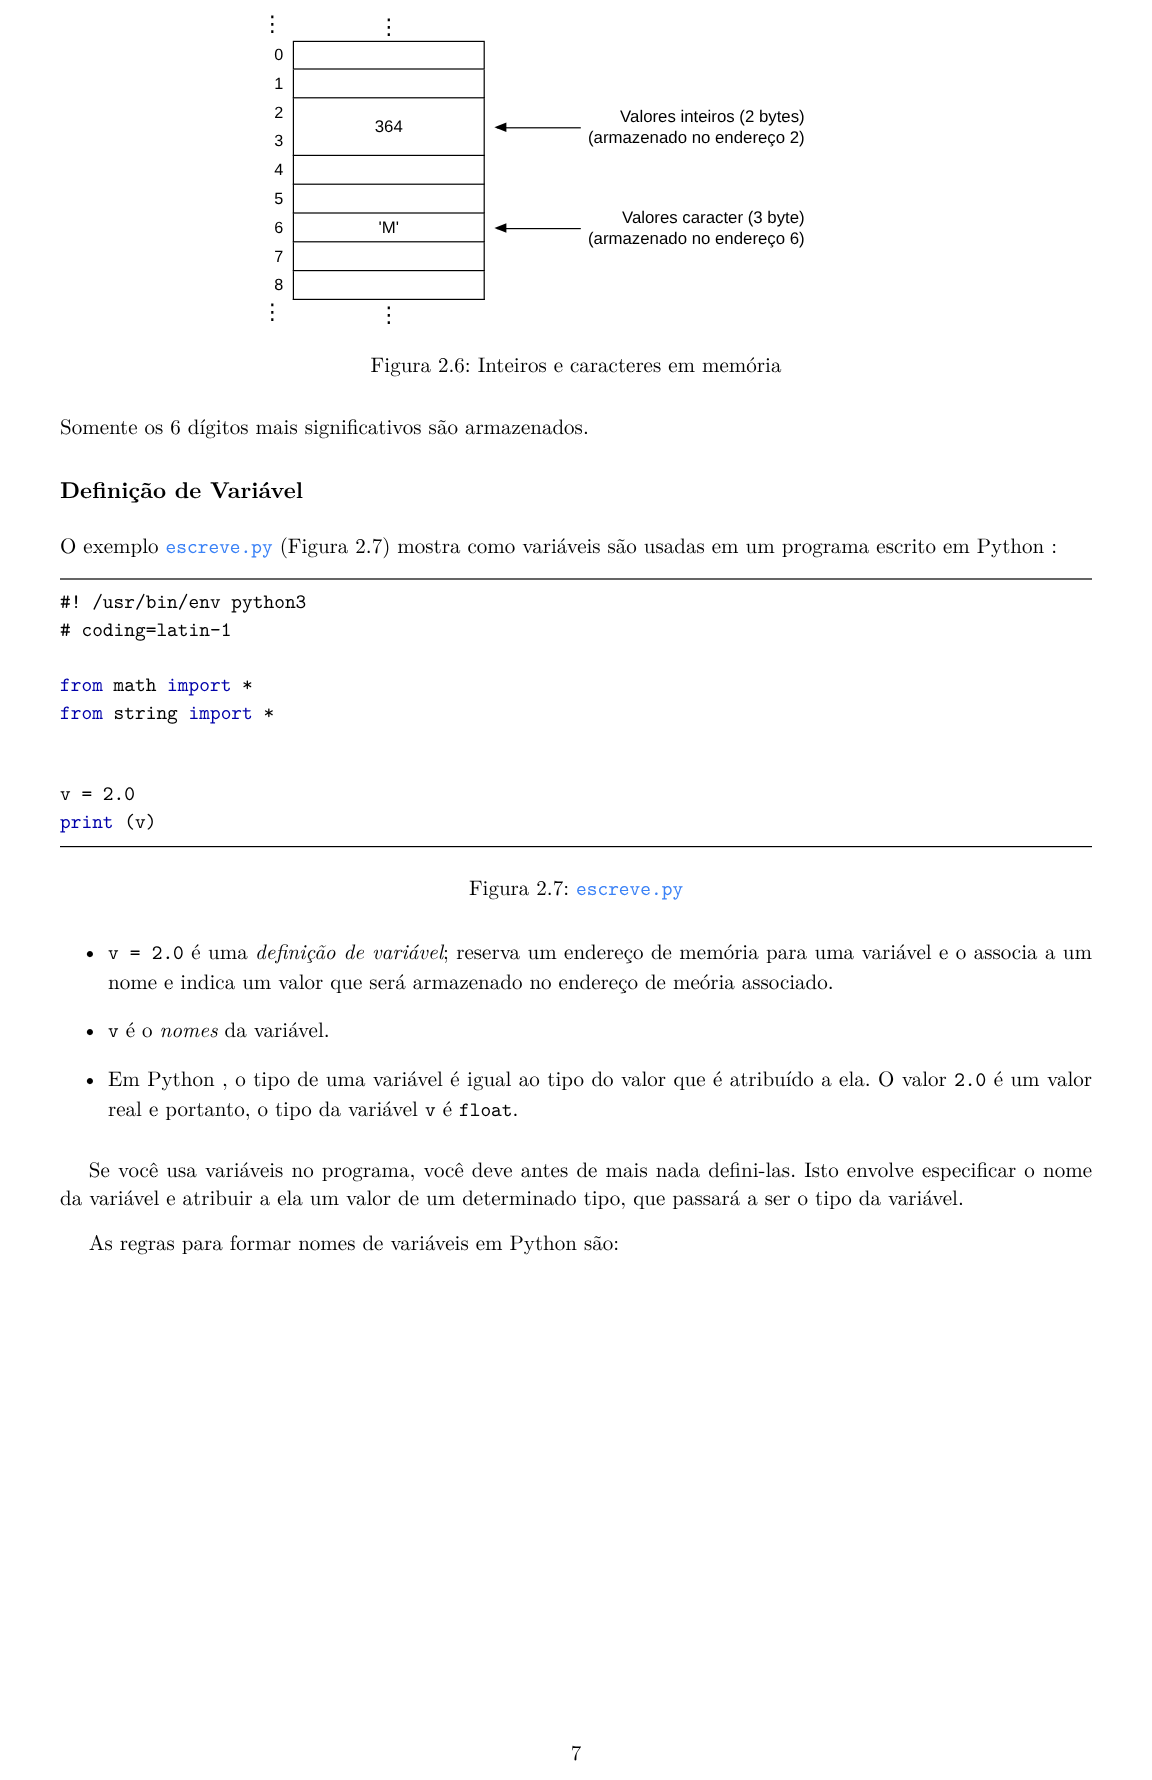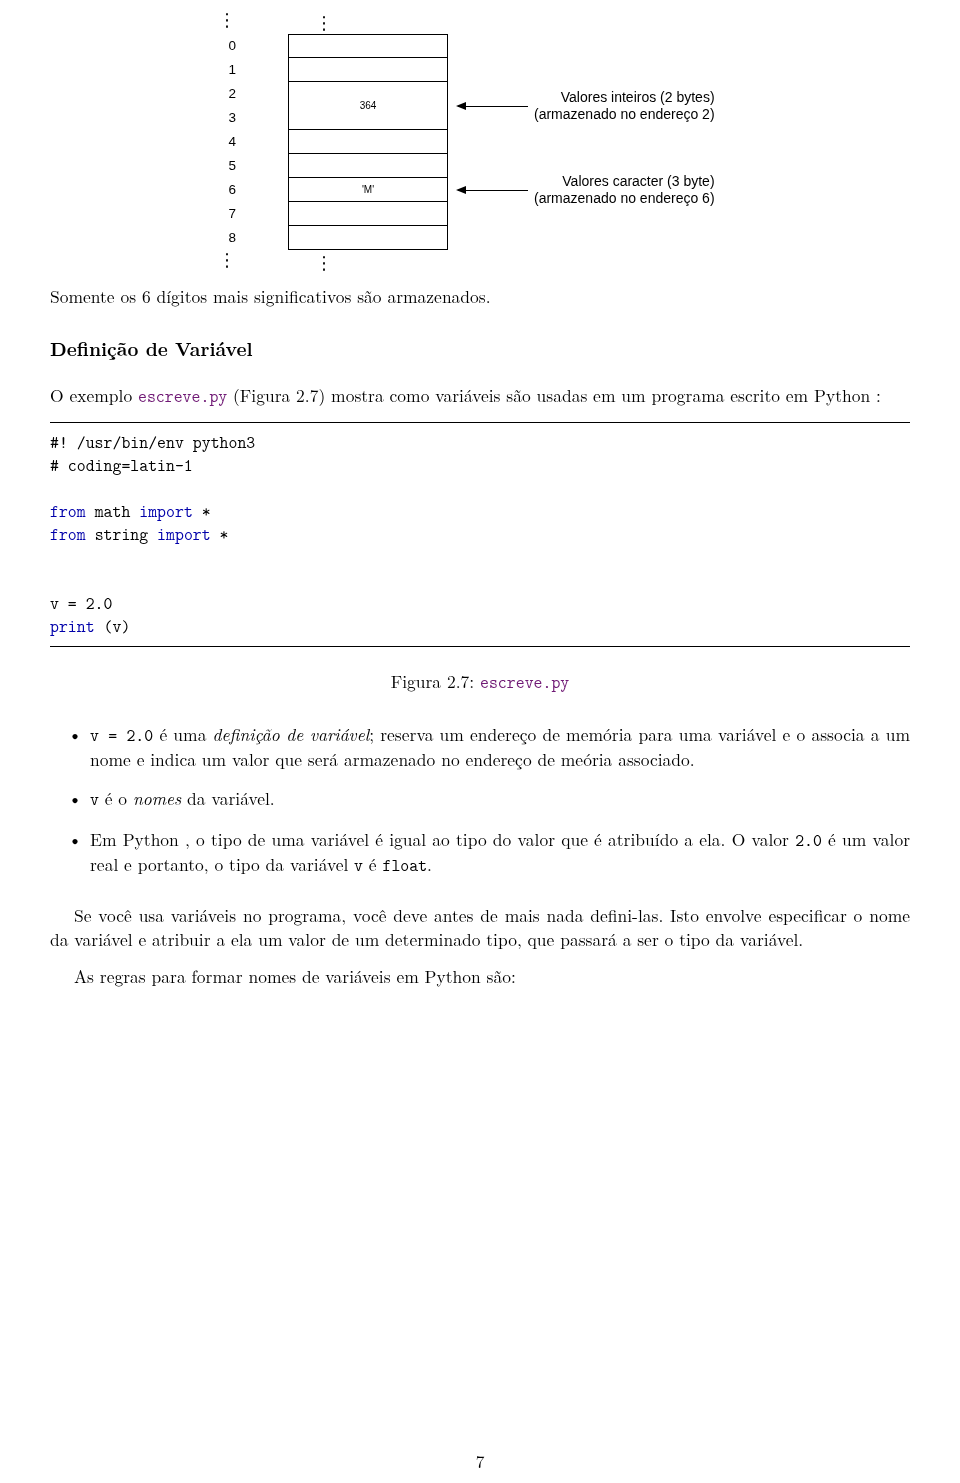--- a/index.html
+++ b/index.html
@@ -35,27 +35,26 @@
     font-size: 13.5px;
   }
   .mem-cell {
     width: 160px;
     height: 24px;
     border-left: 1.2px solid #000;
     border-right: 1.2px solid #000;
     border-bottom: 1.2px solid #000;
     text-align: center;
     font-family: Helvetica, Arial, sans-serif;
-    font-size: 10px;
+    font-size: 14px;
     box-sizing: border-box;
     display: flex;
     align-items: center;
     justify-content: center;
     position: relative;
-    margin-left: 44px;
   }
   .mem-cell-top { border-top: 1.2px solid #000; }
   .mem-vdots {
     padding-left: 0;
     height: 24px;
     display: flex;
     align-items: center;
   }
   .vdots { font-size: 18px; line-height: 0.2; }
   .mem-arrow {
@@ -90,21 +89,21 @@
     margin: 18px 0 28px 0;
   }
   p { margin: 0 0 14px 0; text-align: justify; }
   .indent { text-indent: 24px; }
   .section-head {
     font-weight: bold;
     font-size: 19px;
     margin: 28px 0 22px 0;
   }
   .tt { font-family: "Latin Modern Mono", "Courier New", monospace; font-size: 17px; }
-  .link { color: #701a75; }
+  .link { color: #3b82f6; }
   .hr1 { border: none; border-top: 0.8px solid #000; margin: 14px 0 8px 0; }
   .hr2 { border: none; border-top: 0.8px solid #000; margin: 8px 0 22px 0; }
   .code-block { margin: 6px 0; }
   .code-line { font-family: "Latin Modern Mono", "Courier New", monospace; font-size: 17px; white-space: pre; line-height: 1.35; }
   .kw { color: #0000aa; }
   ul.bullets { list-style: none; padding-left: 40px; margin: 20px 0 26px 0; }
   ul.bullets > li { position: relative; margin-bottom: 16px; text-align: justify; }
   ul.bullets > li::before {
     content: "•";
     position: absolute;
@@ -185,20 +184,21 @@
     <div class="mem-row">
       <div class="mem-idx">8</div>
       <div class="mem-cell"></div>
     </div>
     <div class="mem-row mem-vdots">
       <div class="mem-idx"><span class="vdots">⋮</span></div>
       <div style="width:160px; text-align:center;"><span class="vdots">⋮</span></div>
     </div>
   </div>
 
+  <div class="caption">Figura 2.6: Inteiros e caracteres em memória</div>
 
   <p>Somente os 6 dígitos mais significativos são armazenados.</p>
 
   <div class="section-head">Definição de Variável</div>
 
   <p>
     <span>O exemplo </span><span class="tt link">escreve.py</span><span> (Figura 2.7) mostra como variáveis são usadas em um programa escrito em Python :</span>
   </p>
 
   <hr class="hr1">

